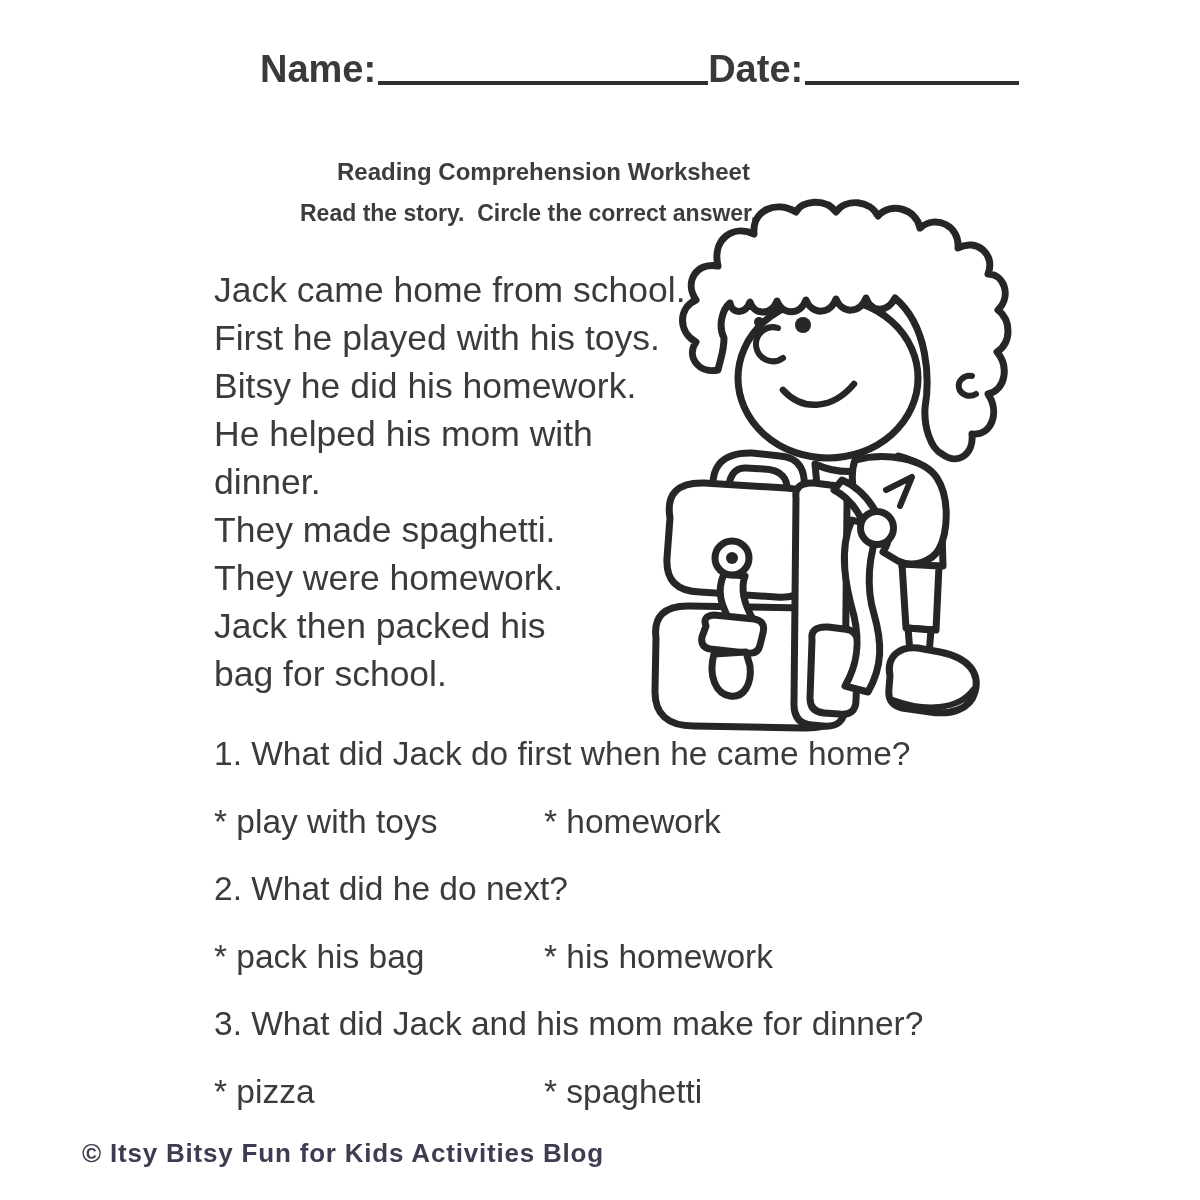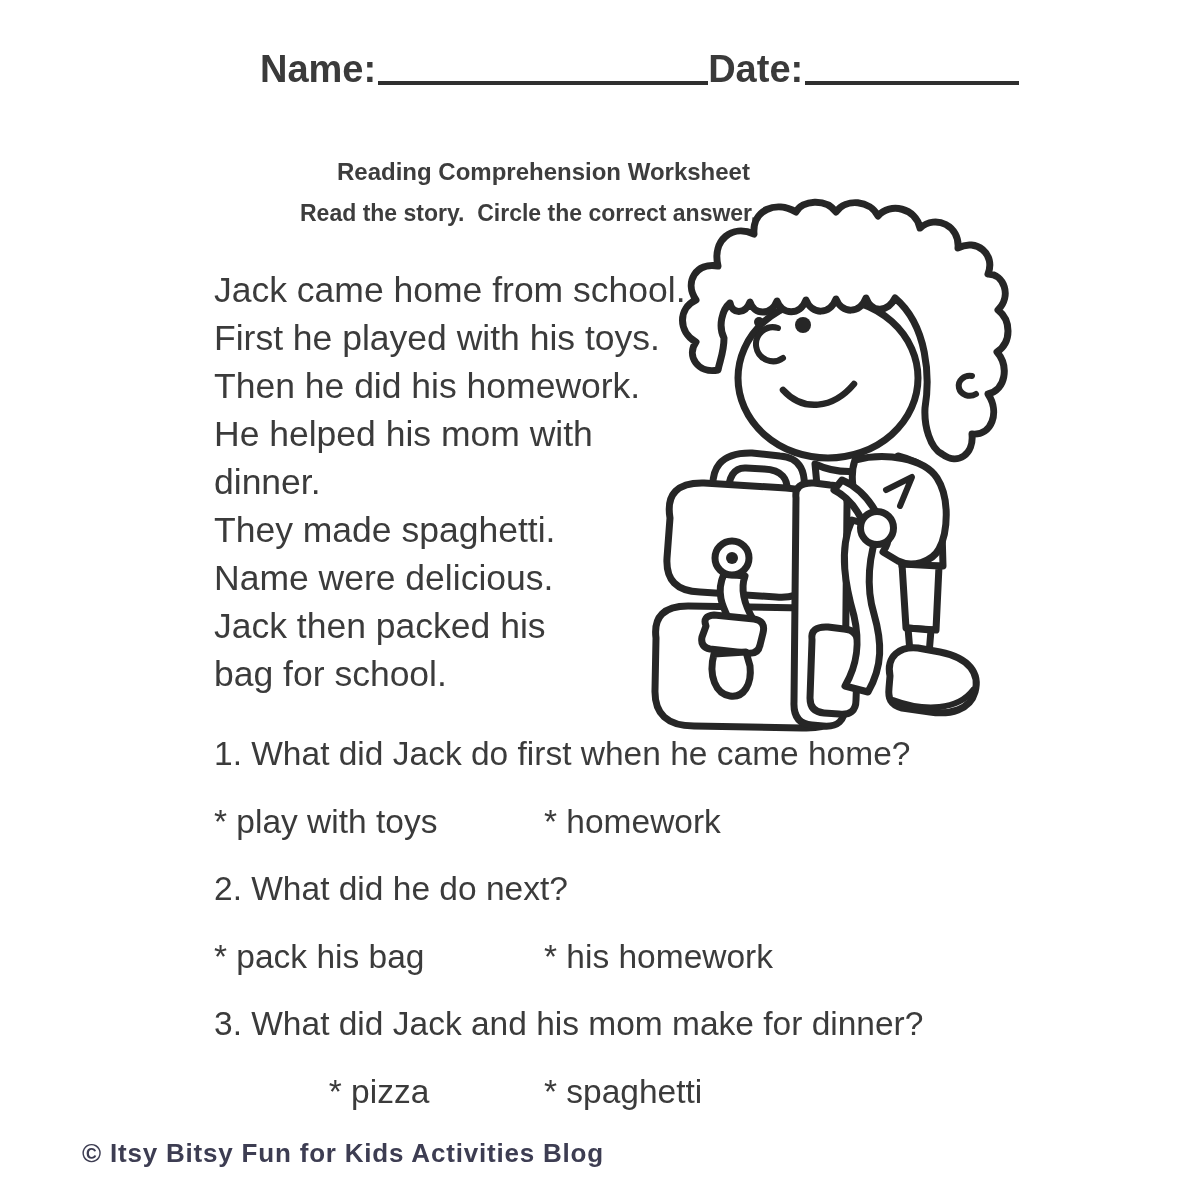--- a/index.html
+++ b/index.html
@@ -39,25 +39,25 @@
   <span class="date-label">Date:</span>
   <span class="blank date"></span>
 </div>
 
 <div class="abs title">Reading Comprehension Worksheet</div>
 <div class="abs subtitle">Read the story.  Circle the correct answer.</div>
 
 <div class="abs story" id="story">
     <div class="story-line">Jack came home from school.</div>
     <div class="story-line">First he played with his toys.</div>
-    <div class="story-line">Then he did his homework.</div>
+    <div class="story-line">Bitsy he did his homework.</div>
     <div class="story-line">He helped his mom with</div>
     <div class="story-line">dinner.</div>
     <div class="story-line">They made spaghetti.</div>
-    <div class="story-line">Name were delicious.</div>
+    <div class="story-line">They were homework.</div>
     <div class="story-line">Jack then packed his</div>
     <div class="story-line">bag for school.</div>
   </div>
 
 <svg class="abs illus" viewBox="0 0 372 552" fill="none" stroke="#262626" stroke-width="7" stroke-linecap="round" stroke-linejoin="round">
 
   <path fill="#ffffff" d="M175,266 C200,278 235,276 258,258 C282,264 298,276 301,296 L303,368 L262,368 L255,306 C230,298 200,296 178,298 Z"></path>
 
   <path fill="#ffffff" d="M262,366 L299,368 L296,432 L266,430 Z"></path>
   <path fill="#ffffff" d="M268,430 L291,432 L289,456 L270,454 Z"></path>
@@ -108,16 +108,16 @@
   <path fill="#ffffff" d="M212,322 C198,352 206,390 214,418 C220,444 218,466 205,488 L228,494 C243,468 242,444 234,416 C226,390 228,356 240,330 Z"></path>
   <circle fill="#ffffff" cx="237" cy="330" r="16.5"></circle>
 </svg>
 
 <div class="abs qa" id="qa">
     <div class="qa-row" style="top: 0px;">1. What did Jack do first when he came home?</div>
     <div class="qa-row" style="top: 68px;"><span class="opt first">* play with toys</span><span class="opt">* homework</span></div>
     <div class="qa-row" style="top: 135px;">2. What did he do next?</div>
     <div class="qa-row" style="top: 203px;"><span class="opt first">* pack his bag</span><span class="opt">* his homework</span></div>
     <div class="qa-row" style="top: 270px;">3. What did Jack and his mom make for dinner?</div>
-    <div class="qa-row" style="top: 338px; text-align: center;"><span class="opt first">* pizza</span><span class="opt">* spaghetti</span></div>
+    <div class="qa-row" style="top: 338px;"><span class="opt first">* pizza</span><span class="opt">* spaghetti</span></div>
   </div>
 
 <div class="abs footer">© Itsy Bitsy Fun for Kids Activities Blog</div>
 
 </body></html>

